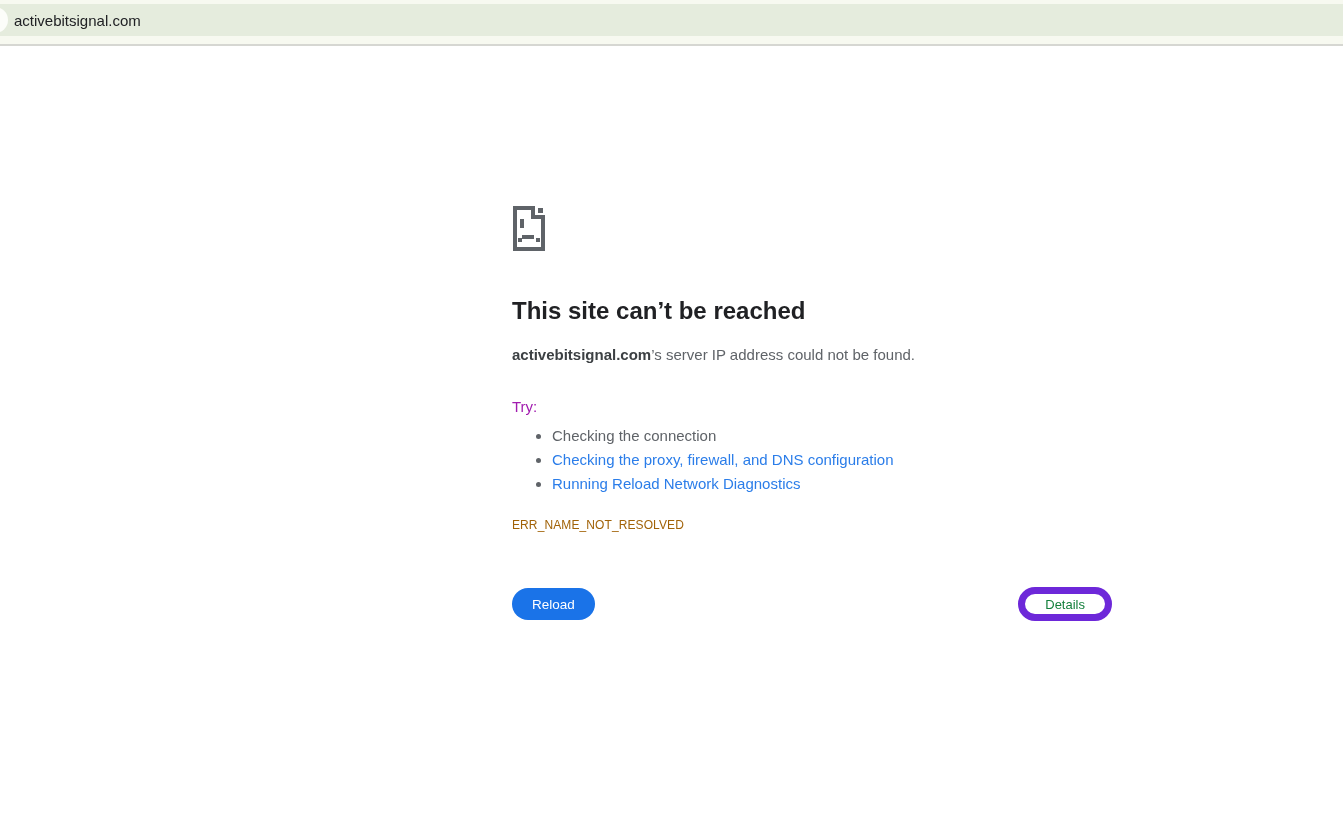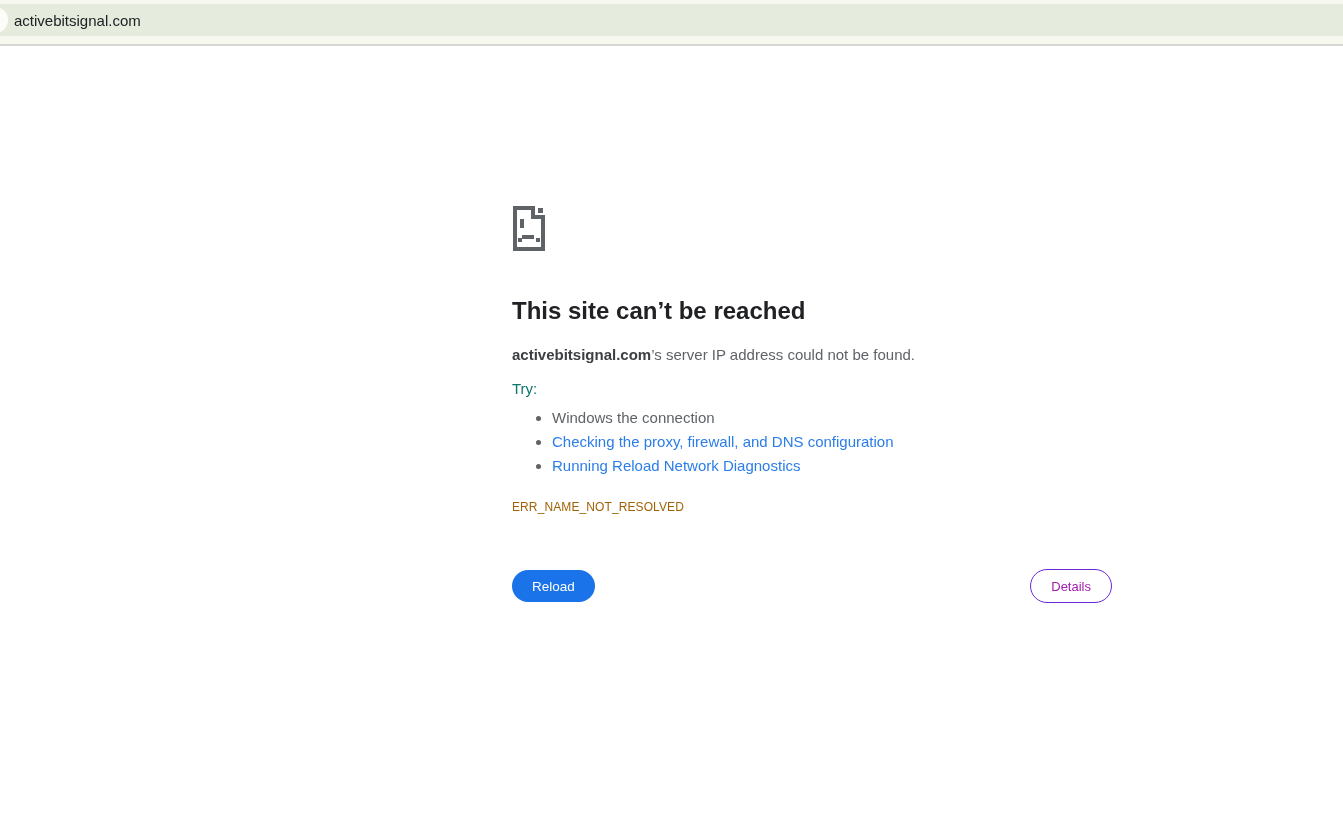--- a/index.html
+++ b/index.html
@@ -49,22 +49,22 @@
     color: #202124;
   }
   .subtitle {
     margin-top: 20px;
     font-size: 15px; line-height: 18px;
     color: #5f6368;
   }
   .subtitle strong { color: #3c4043; font-weight: 700; }
 
   .try-label {
-    margin-top: 16px;
-    font-size: 15px; color: #0f766e;
+    margin-top: 34px;
+    font-size: 15px; color: #a21caf;
   }
   ul.suggestions {
     margin-top: 9px;
     padding-left: 40px;
     list-style: disc outside;
     color: #5f6368;
     font-size: 15px;
   }
   ul.suggestions li { line-height: 24px; }
   ul.suggestions a {
@@ -82,22 +82,22 @@
     width: 600px;
   }
   .reload-btn {
     background: #1a73e8; color: #ffffff;
     border: none; border-radius: 16px;
     height: 32px; padding: 8px 20px;
     font-size: 13.5px; font-family: inherit;
     cursor: pointer;
   }
   .details-btn {
-    background: #ffffff; color: #a21caf;
-    border: 1px solid #6d28d9; border-radius: 17px;
+    background: #ffffff; color: #15803d;
+    border: 7px solid #6d28d9; border-radius: 17px;
     height: 34px; padding: 0 20px;
     font-size: 13px; font-family: inherit;
     cursor: pointer;
   }
 </style>
 </head>
 <body>
 
 <div class="topbar">
   <div class="topbar-green">
@@ -122,21 +122,21 @@
 
   <h1 class="page-title">This site can’t be reached</h1>
 
   <div class="subtitle">
     <strong>activebitsignal.com</strong><span>’s server IP address could not be found.</span>
   </div>
 
   <div class="try-label">Try:</div>
 
   <ul class="suggestions">
-      <li>Windows the connection</li>
+      <li>Checking the connection</li>
       <li><a>Checking the proxy, firewall, and DNS configuration</a></li>
       <li><a>Running Reload Network Diagnostics</a></li>
     </ul>
 
   <div class="error-code">ERR_NAME_NOT_RESOLVED</div>
 
   <div class="buttons-row">
     <button class="reload-btn">Reload</button>
     <button class="details-btn">Details</button>
   </div>

